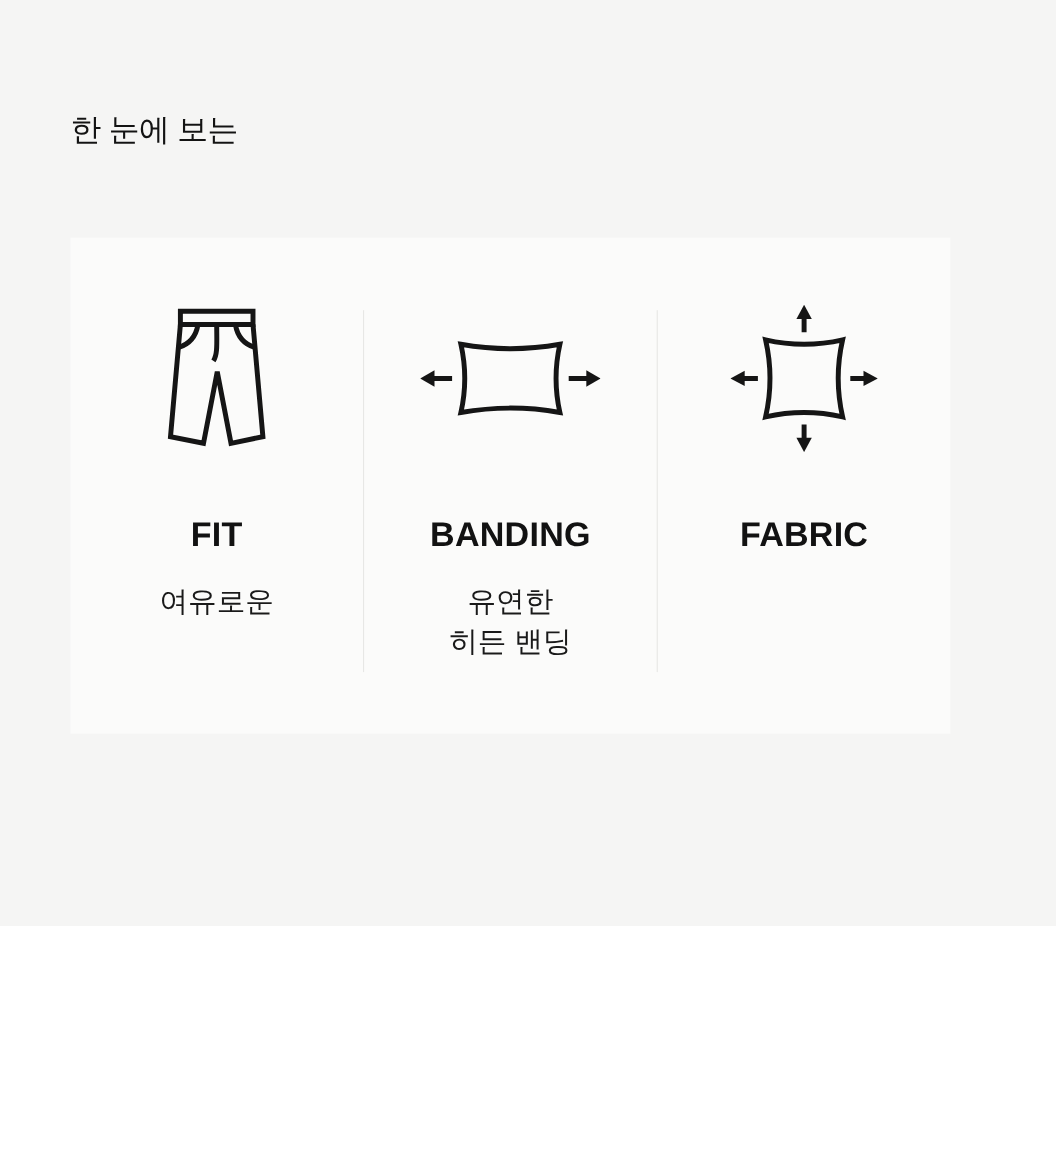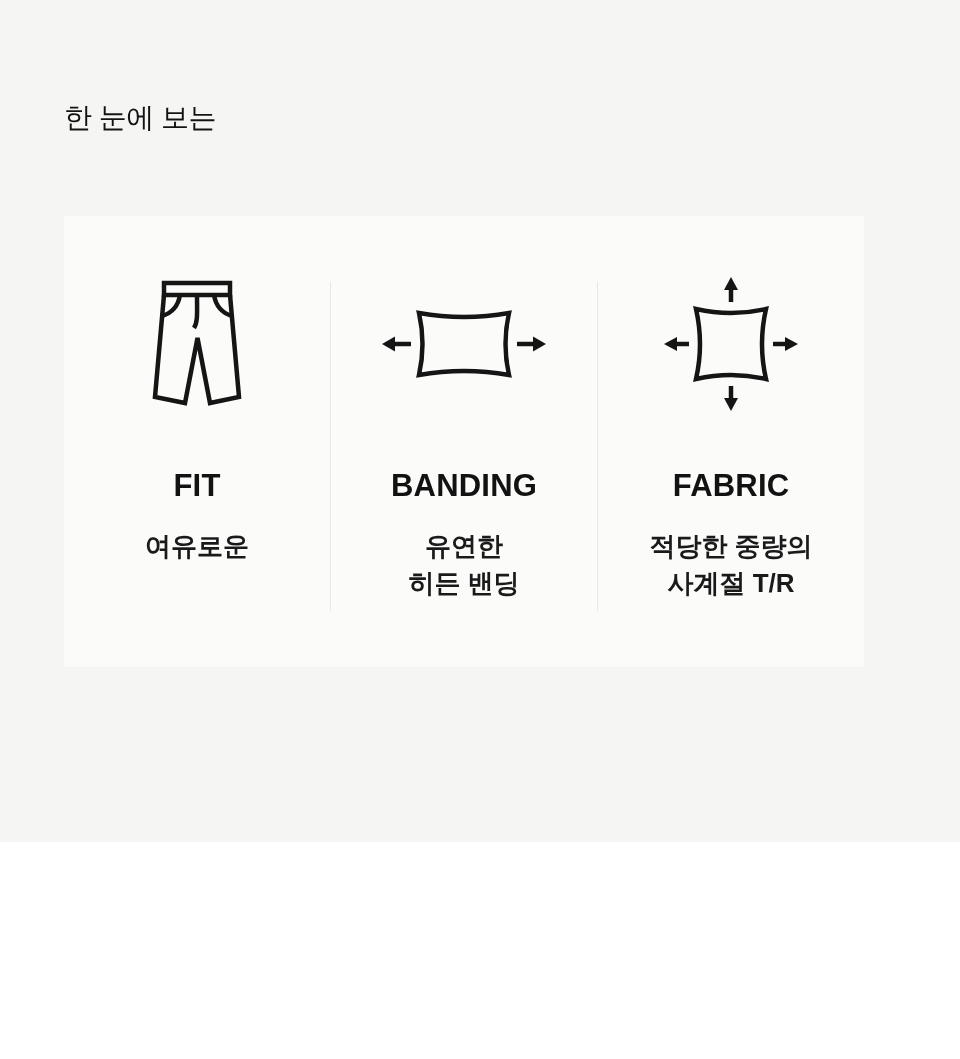--- a/index.html
+++ b/index.html
@@ -67,21 +67,21 @@
     font-size: 31px;
     line-height: 36px;
     font-weight: 700;
     letter-spacing: 0.2px;
     color: #121212;
   }
   .kp-desc {
     margin: 24px 0 0;
     font-size: 26px;
     line-height: 37px;
-    font-weight: 700;
+    font-weight: 400;
     color: #1a1a1a;
   }
   svg { display: block; }
   .stroke {
     fill: none;
     stroke: #151515;
     stroke-width: 4.5;
     stroke-linecap: butt;
     stroke-linejoin: miter;
   }
@@ -148,19 +148,18 @@
           <polygon class="fillhead" points="60,121 67,134 74,121"></polygon>
 
           <line class="stroke" x1="25" y1="67" x2="11" y2="67"></line>
           <polygon class="fillhead" points="13,60 0,67 13,74"></polygon>
 
           <line class="stroke" x1="109" y1="67" x2="123" y2="67"></line>
           <polygon class="fillhead" points="121,60 134,67 121,74"></polygon>
         </svg>
       </div>
       <h3 class="kp-label">FABRIC</h3>
-      <p class="kp-desc"><span>적당한 중량의</span><br><span>사계절 T/R</span></p>
     </div>
 
   </div>
 </div>
 
 <div style="height:217px; background:#ffffff;"></div>
 
 </body></html>

